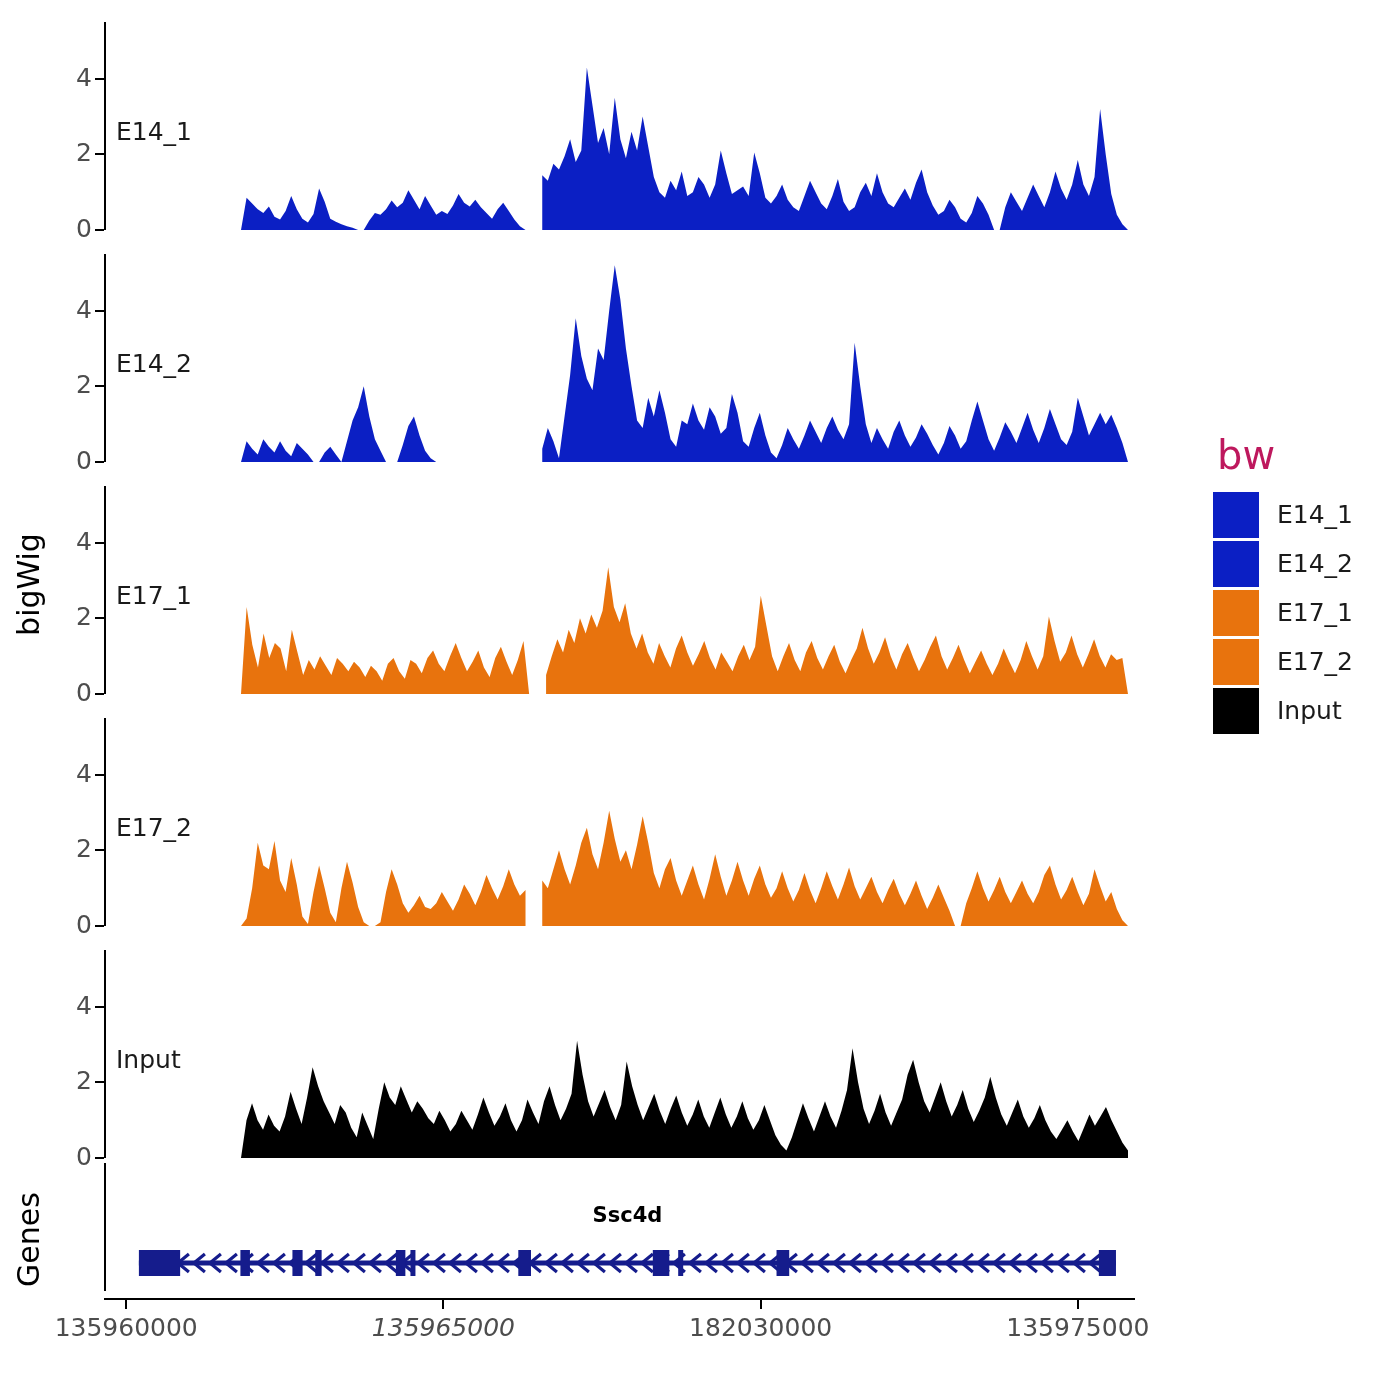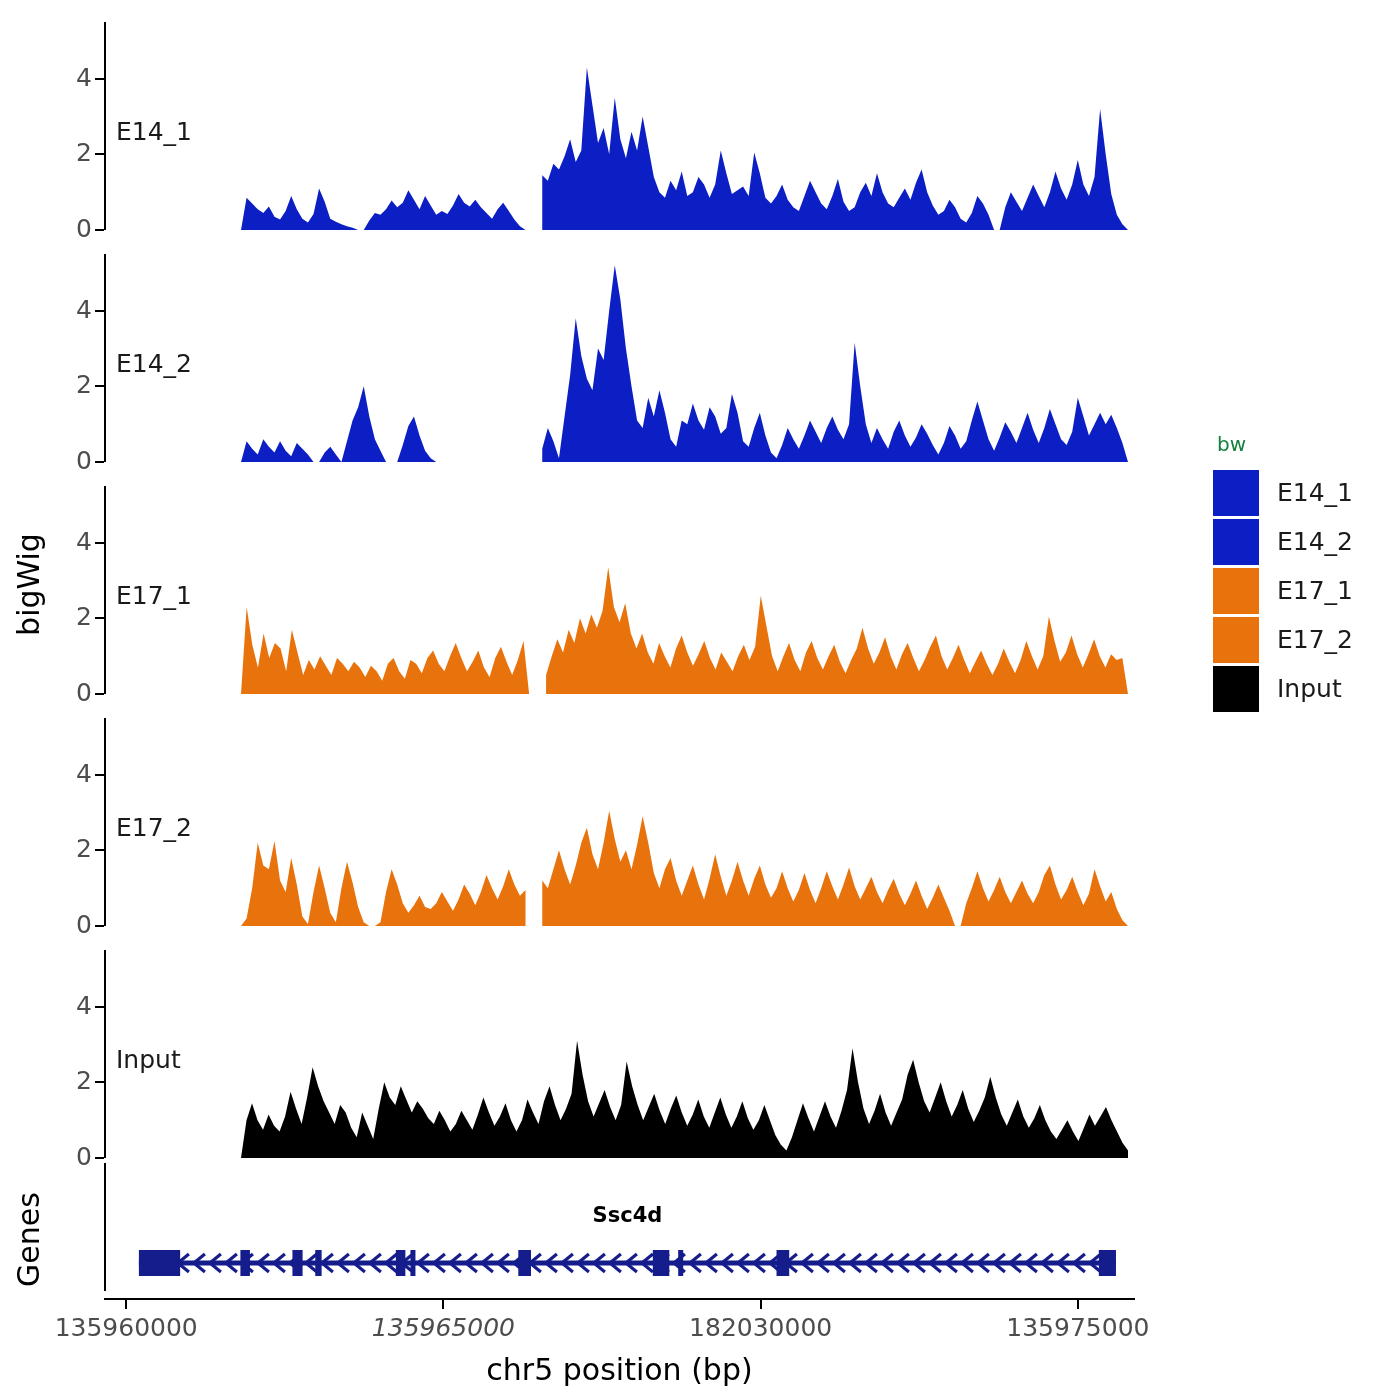--- a/index.html
+++ b/index.html
@@ -109,22 +109,22 @@
   }
 
   
   #legend{
     position:absolute;
     left:1213px;
     top:432px;
     width:180px;
   }
   #legend-title{
-    font-size:20px;
-    color:#15803d;
+    font-size:40px;
+    color:#be185d;
     margin:0 0 12px 4px;
   }
   .legend-row{
     display:flex;
     align-items:center;
     height:49px;
   }
   .legend-key{
     width:46px;height:46px;
     flex:0 0 46px;
@@ -300,21 +300,20 @@
   <div id="x-ticks">
       <div class="xtick" style="left: 125.206px;"></div>
       <div class="xticklabel" style="left: 126.206px;">135960000</div>
       <div class="xtick" style="left: 442.437px;"></div>
       <div class="xticklabel" style="left: 443.437px; font-style: italic;">135965000</div>
       <div class="xtick" style="left: 759.668px;"></div>
       <div class="xticklabel" style="left: 760.668px;">182030000</div>
       <div class="xtick" style="left: 1076.9px;"></div>
       <div class="xticklabel" style="left: 1077.9px;">135975000</div>
     </div>
-  <div id="x-axis-title">chr5 position (bp)</div>
 
   <div id="legend">
     <div id="legend-title">bw</div>
     <div id="legend-items">
         <div class="legend-row">
           <div class="legend-key" style="background: rgb(11, 31, 196);"></div>
           <div class="legend-label">E14_1</div>
         </div>
         <div class="legend-row">
           <div class="legend-key" style="background: rgb(11, 31, 196);"></div>

